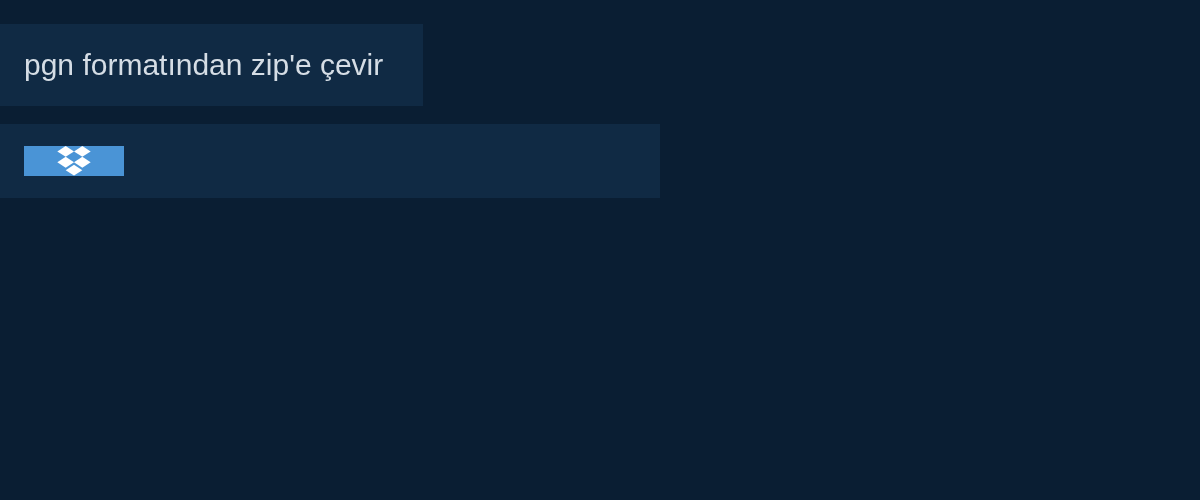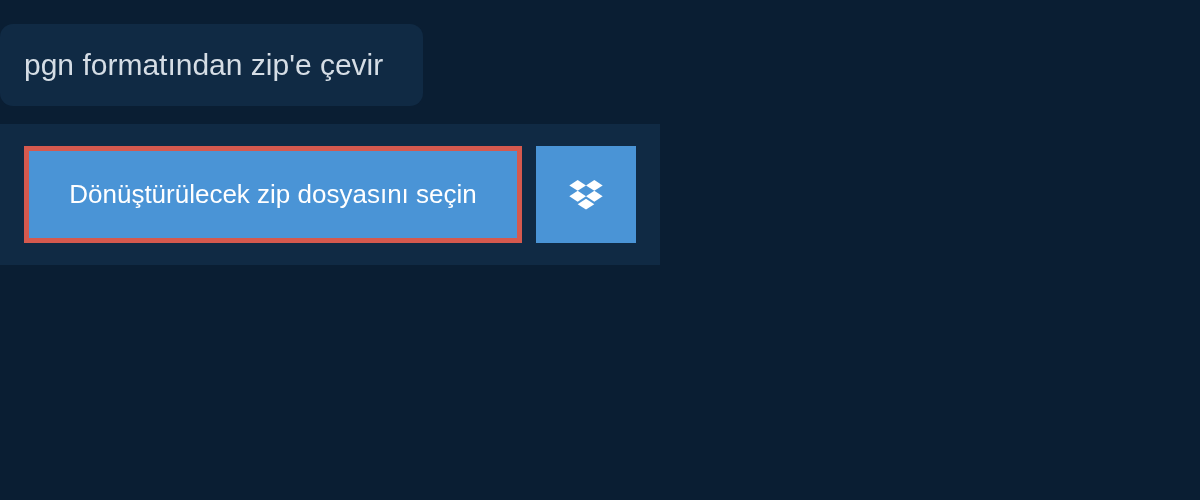--- a/index.html
+++ b/index.html
@@ -12,21 +12,20 @@
       height: 500px;
       background: #0a1e33;
       font-family: -apple-system, BlinkMacSystemFont, "Segoe UI", Arial, sans-serif;
       overflow: hidden;
     }
     .header-bar {
       background: #102a44;
       display: inline-block;
       padding: 24px 40px 24px 24px;
       margin-top: 24px;
-      border-radius: 13px;
     }
     .header-title {
       color: #d5dde5;
       font-size: 30px;
       font-weight: 400;
     }
     .upload-panel {
       background: #102a44;
       margin-top: 18px;
       padding: 22px 24px;
@@ -66,23 +65,20 @@
 </head>
 <body>
 
 
 
 <div class="header-bar">
   <div class="header-title">pgn formatından zip'e çevir</div>
 </div>
 
 <div class="upload-panel">
-  <div class="select-file-button">
-    <span>Dönüştürülecek zip dosyasını seçin</span>
-  </div>
   <div class="dropbox-button">
     <svg class="dropbox-icon" viewBox="0 0 40 36">
       <path d="M10 0 L20 6.5 L10 13 L0 6.5 Z"></path>
       <path d="M30 0 L40 6.5 L30 13 L20 6.5 Z"></path>
       <path d="M0 6.5 L10 13 L0 19.5 L10 26 L20 19.5 L10 13 L20 6.5 L10 13 Z" fill="none"></path>
       <path d="M10 13 L20 19.5 L10 26 L0 19.5 Z"></path>
       <path d="M30 13 L40 19.5 L30 26 L20 19.5 Z"></path>
       <path d="M10 29 L20 22.5 L30 29 L20 35.5 Z"></path>
     </svg>
   </div>

